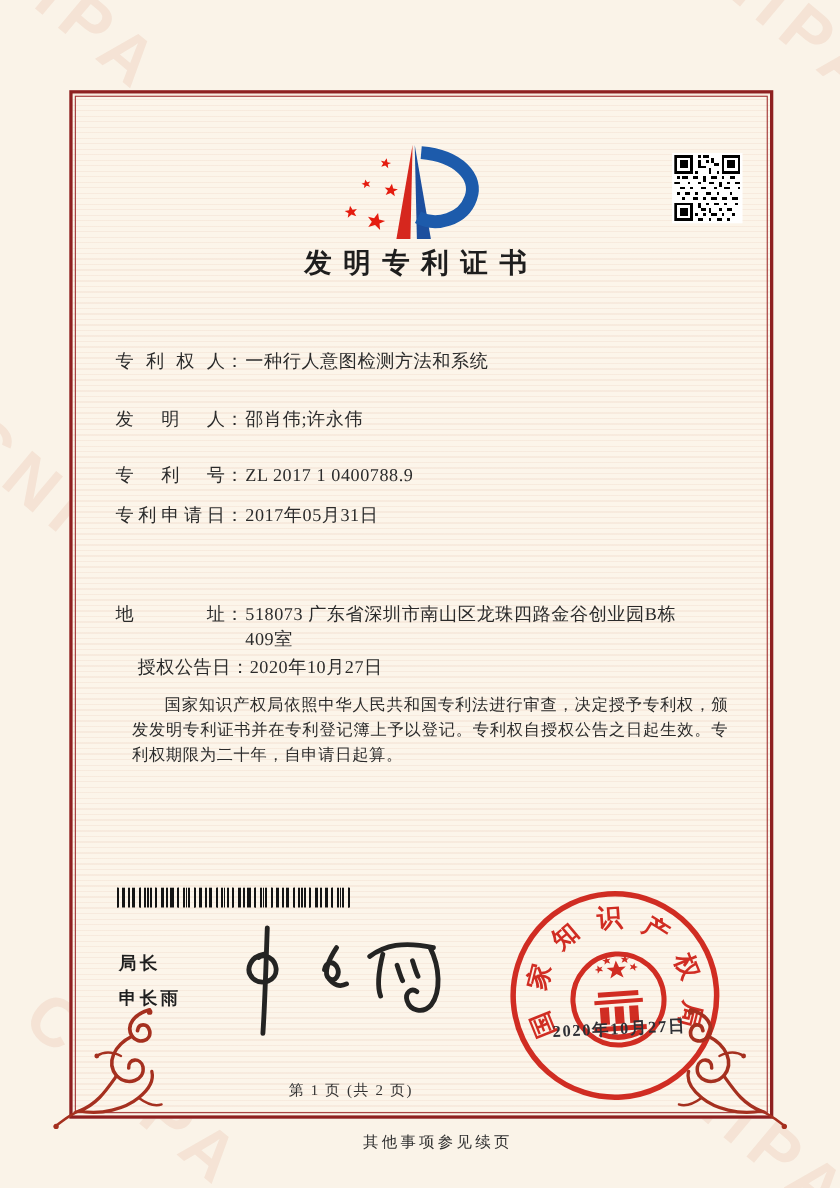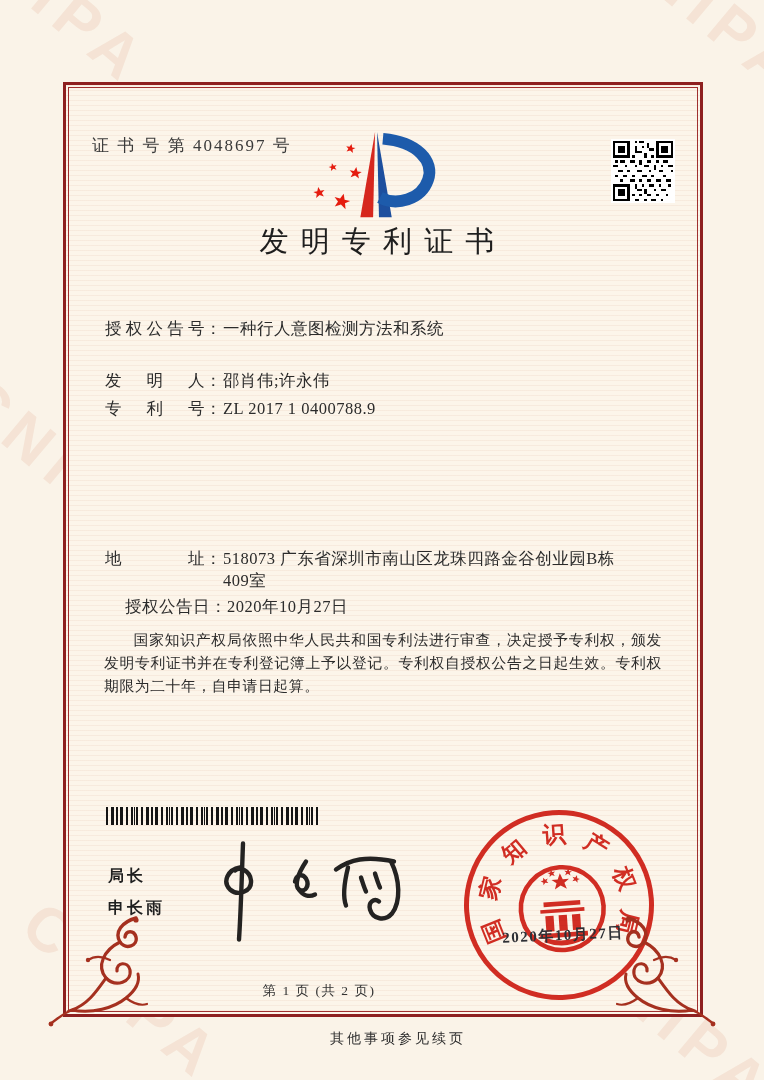--- a/index.html
+++ b/index.html
@@ -30,33 +30,33 @@
   
   .orn{position:absolute;z-index:5;width:100px;height:112px;}
   .orn-bl{left:48px;top:916px;}
   .orn-br{left:616px;top:916px;transform:scaleX(-1);}
   
   .cert-no{position:absolute;left:92px;top:134px;z-index:3;font-size:17px;letter-spacing:2px;color:#3a3a3a;}
   .logo{position:absolute;left:298px;top:127px;width:160px;height:98px;z-index:3;}
   .qr{position:absolute;left:611px;top:139px;width:60px;height:60px;z-index:3;background:#fff;padding:2px;}
   .title{
     position:absolute;left:63px;top:222px;width:640px;z-index:3;text-align:center;
-    font-size:29px;font-weight:normal;letter-spacing:0.42em;color:#1e1e1e;
+    font-size:25px;font-weight:bold;letter-spacing:0.42em;color:#1e1e1e;
   }
   
   .field{position:absolute;left:105px;z-index:3;font-size:16.5px;letter-spacing:0.5px;}
   .flabel{display:inline-block;width:100px;text-align:justify;text-align-last:justify;vertical-align:top;}
   .fcolon{display:inline-block;width:18px;vertical-align:top;}
   .fval{display:inline-block;max-width:404px;vertical-align:top;line-height:1.35;}
-  .f1{top:318px}.f2{top:370px}.f3{top:398px}.f4{top:458px}.f5{top:503px}.f6{top:548px}
+  .f1{top:318px}.f2{top:370px}.f3{top:421px}.f4{top:458px}.f5{top:503px}.f6{top:548px}
   .grant{position:absolute;top:596px;left:105px;width:560px;z-index:3;font-size:16.5px;letter-spacing:0.5px;margin-left:20px;}
   .grant .right{position:absolute;left:285px;top:0;}
   
   .paras{position:absolute;left:104px;top:630px;width:558px;z-index:3;font-size:14.8px;line-height:23px;text-align:justify;color:#2b2b2b;}
-  .paras p{margin:0 0 4px 0;text-indent:2em;letter-spacing:0.6px;font-family:Liberation Mono, monospace;}
+  .paras p{margin:0 0 4px 16px;text-indent:2em;letter-spacing:0.6px;}
   
   .barcode{
     position:absolute;left:106px;top:807px;width:214px;height:18px;z-index:3;
     background-image:
       repeating-linear-gradient(90deg,#141414 0 2px,transparent 2px 5px),
       repeating-linear-gradient(90deg,#141414 0 1px,transparent 1px 7px);
   }
   
   .signer{position:absolute;left:108px;z-index:3;font-family:"Liberation Sans","DejaVu Sans",sans-serif;
     font-weight:bold;font-size:16px;letter-spacing:3px;color:#1f1f1f;}
@@ -90,21 +90,20 @@
   <div class="wm" style="left:-70px;top:-40px;">CNIPA</div>
   <div class="wm" style="left:585px;top:-30px;">CNIPA</div>
   <div class="wm" style="left:468px;top:278px;">CNIPA</div>
   <div class="wm" style="left:-58px;top:430px;">CNIPA</div>
   <div class="wm" style="left:300px;top:636px;opacity:.75;">CNIPA</div>
   <div class="wm" style="left:4px;top:956px;">CNIPA</div>
   <div class="wm" style="left:556px;top:986px;">CNIPA</div>
 
   <div class="frame"></div>
 
-  <div class="cert-no">证 书 号 第 4048697 号</div>
 
   <svg class="logo" viewBox="0 0 160 100">
     <g fill="#e51c0f">
       <path d="M0,-10 L2.9,-3.1 10,-3.1 4.5,1.2 6.9,8.1 0,4 -6.9,8.1 -4.5,1.2 -10,-3.1 -2.9,-3.1 Z" transform="translate(52,22) scale(0.48) rotate(12)"></path>
       <path d="M0,-10 L2.9,-3.1 10,-3.1 4.5,1.2 6.9,8.1 0,4 -6.9,8.1 -4.5,1.2 -10,-3.1 -2.9,-3.1 Z" transform="translate(34,41) scale(0.42) rotate(-14)"></path>
       <path d="M0,-10 L2.9,-3.1 10,-3.1 4.5,1.2 6.9,8.1 0,4 -6.9,8.1 -4.5,1.2 -10,-3.1 -2.9,-3.1 Z" transform="translate(57,47) scale(0.62) rotate(8)"></path>
       <path d="M0,-10 L2.9,-3.1 10,-3.1 4.5,1.2 6.9,8.1 0,4 -6.9,8.1 -4.5,1.2 -10,-3.1 -2.9,-3.1 Z" transform="translate(20,67) scale(0.58) rotate(-10)"></path>
       <path d="M0,-10 L2.9,-3.1 10,-3.1 4.5,1.2 6.9,8.1 0,4 -6.9,8.1 -4.5,1.2 -10,-3.1 -2.9,-3.1 Z" transform="translate(43,76) scale(0.82) rotate(14)"></path>
     </g>
     <polygon points="77,5 75,92 62,92" fill="#d6271e"></polygon>
@@ -116,27 +115,30 @@
     <rect width="25" height="25" fill="#fff"></rect>
     <path fill="#000" d="M0,0h7v7h-7z M18,0h7v7h-7z M0,18h7v7h-7z"></path>
     <path fill="#fff" d="M1,1h5v5h-5z M19,1h5v5h-5z M1,19h5v5h-5z"></path>
     <path fill="#000" d="M2,2h3v3h-3z M20,2h3v3h-3z M2,20h3v3h-3z"></path>
     <path fill="#000" d="M9,0h1v1h-1z M11,0h2v1h-2z M14,1h1v2h-1z M9,2h1v3h-1z M12,2h1v1h-1z M15,3h2v1h-2z M10,4h2v1h-2z M13,5h1v2h-1z M8,6h1v1h-1z M16,6h1v1h-1z M1,8h1v1h-1z M3,8h2v1h-2z M7,8h2v1h-2z M11,8h1v2h-1z M14,8h2v1h-2z M18,8h1v1h-1z M21,8h2v1h-2z M0,10h2v1h-2z M5,10h1v1h-1z M9,10h1v1h-1z M13,10h2v1h-2z M17,10h1v2h-1z M20,10h1v1h-1z M23,10h2v1h-2z M2,12h2v1h-2z M6,12h1v1h-1z M10,12h2v1h-2z M15,12h1v1h-1z M19,12h2v1h-2z M24,12h1v1h-1z M1,14h1v1h-1z M4,14h2v1h-2z M8,14h1v1h-1z M12,14h2v1h-2z M16,14h1v1h-1z M21,14h1v1h-1z M3,16h1v1h-1z M7,16h2v1h-2z M11,16h1v1h-1z M14,16h2v1h-2z M18,16h2v1h-2z M22,16h2v1h-2z M9,18h1v2h-1z M12,18h1v1h-1z M15,18h2v1h-2z M19,18h1v1h-1z M23,18h1v1h-1z M10,20h2v1h-2z M13,20h1v2h-1z M17,20h1v1h-1z M20,20h2v1h-2z M8,22h1v1h-1z M11,22h1v1h-1z M14,22h2v1h-2z M18,22h1v1h-1z M22,22h1v1h-1z M9,24h2v1h-2z M13,24h1v1h-1z M16,24h2v1h-2z M20,24h1v1h-1z"></path>
   </svg>
 
   <div class="title">发明专利证书</div>
 
   <div class="field f1">
-    <span class="flabel">授权公告号</span><span class="fcolon">：</span><span class="fval">一种行人意图检测方法和系统</span>
+    <span class="flabel">专利权人</span><span class="fcolon">：</span><span class="fval">一种行人意图检测方法和系统</span>
   </div>
   <div class="field f2">
     <span class="flabel">发明人</span><span class="fcolon">：</span><span class="fval">邵肖伟;许永伟</span>
   </div>
   <div class="field f3">
     <span class="flabel">专利号</span><span class="fcolon">：</span><span class="fval">ZL 2017 1 0400788.9</span>
+  </div>
+  <div class="field f4">
+    <span class="flabel">专利申请日</span><span class="fcolon">：</span><span class="fval">2017年05月31日</span>
   </div>
   <div class="field f6">
     <span class="flabel">地址</span><span class="fcolon">：</span><span class="fval">518073 广东省深圳市南山区龙珠四路金谷创业园B栋409室</span>
   </div>
 
   <div class="grant">
     <span>授权公告日</span><span>：</span><span>2020年10月27日</span>
   </div>
 
   <div class="paras">

